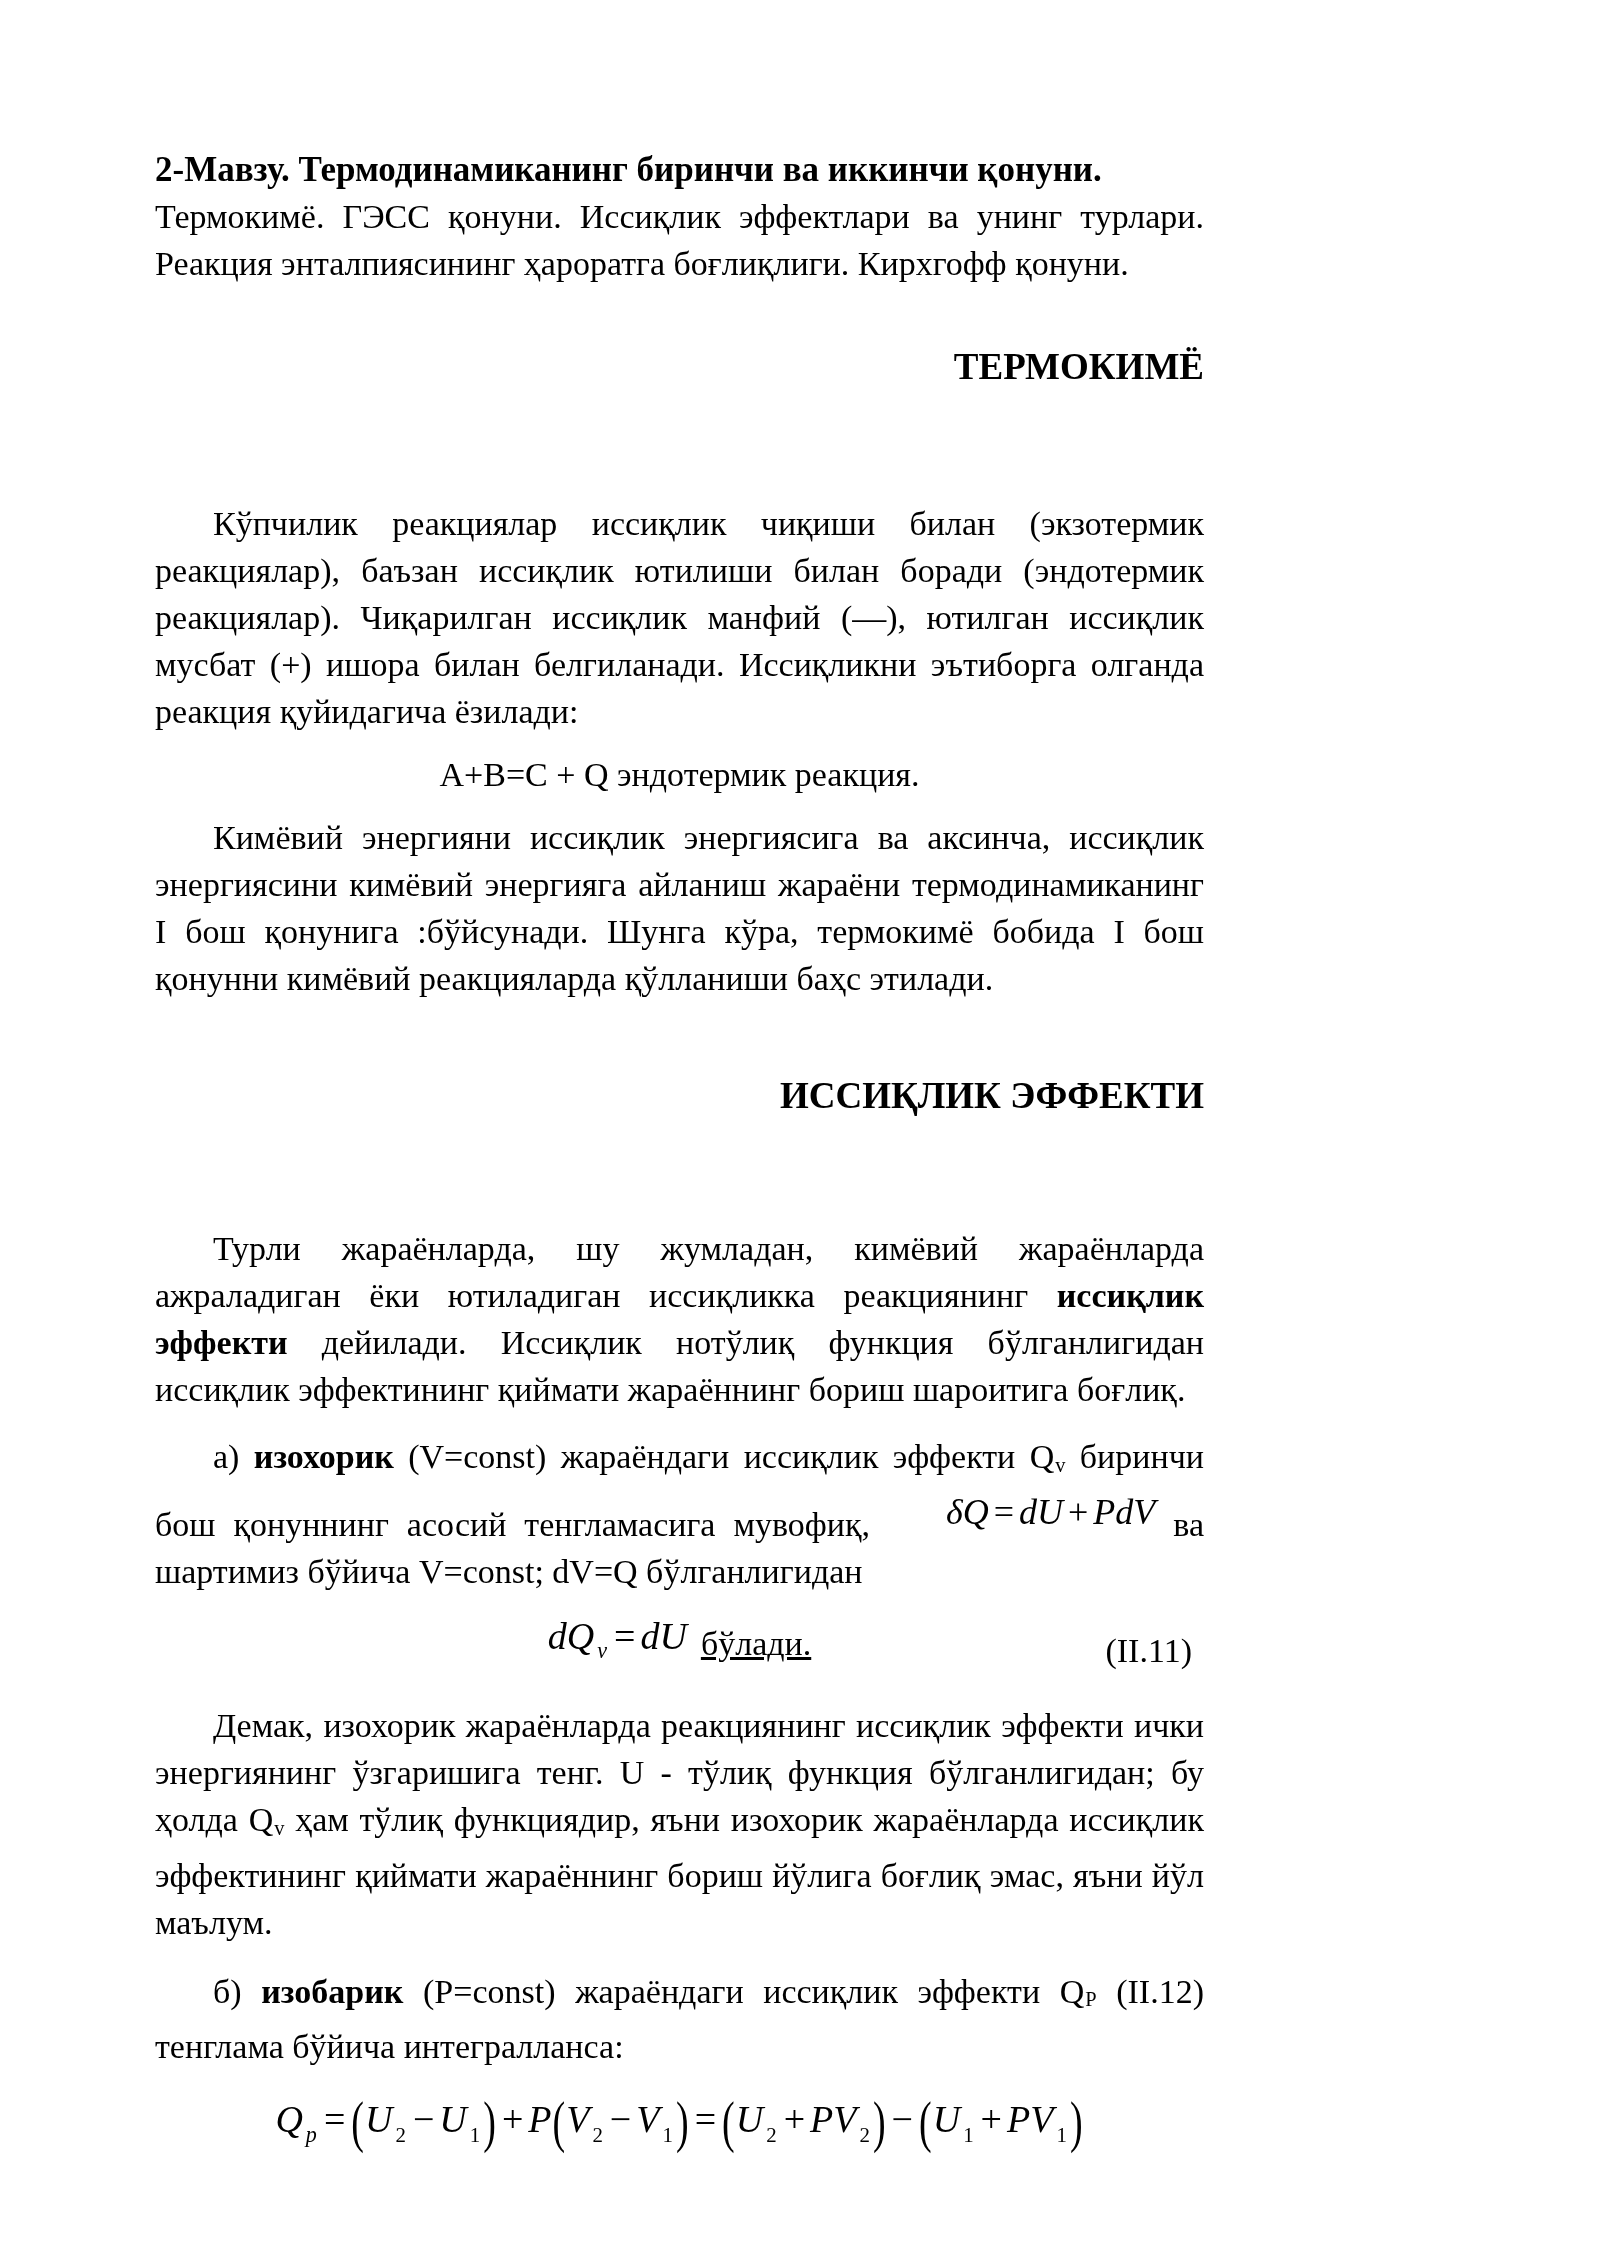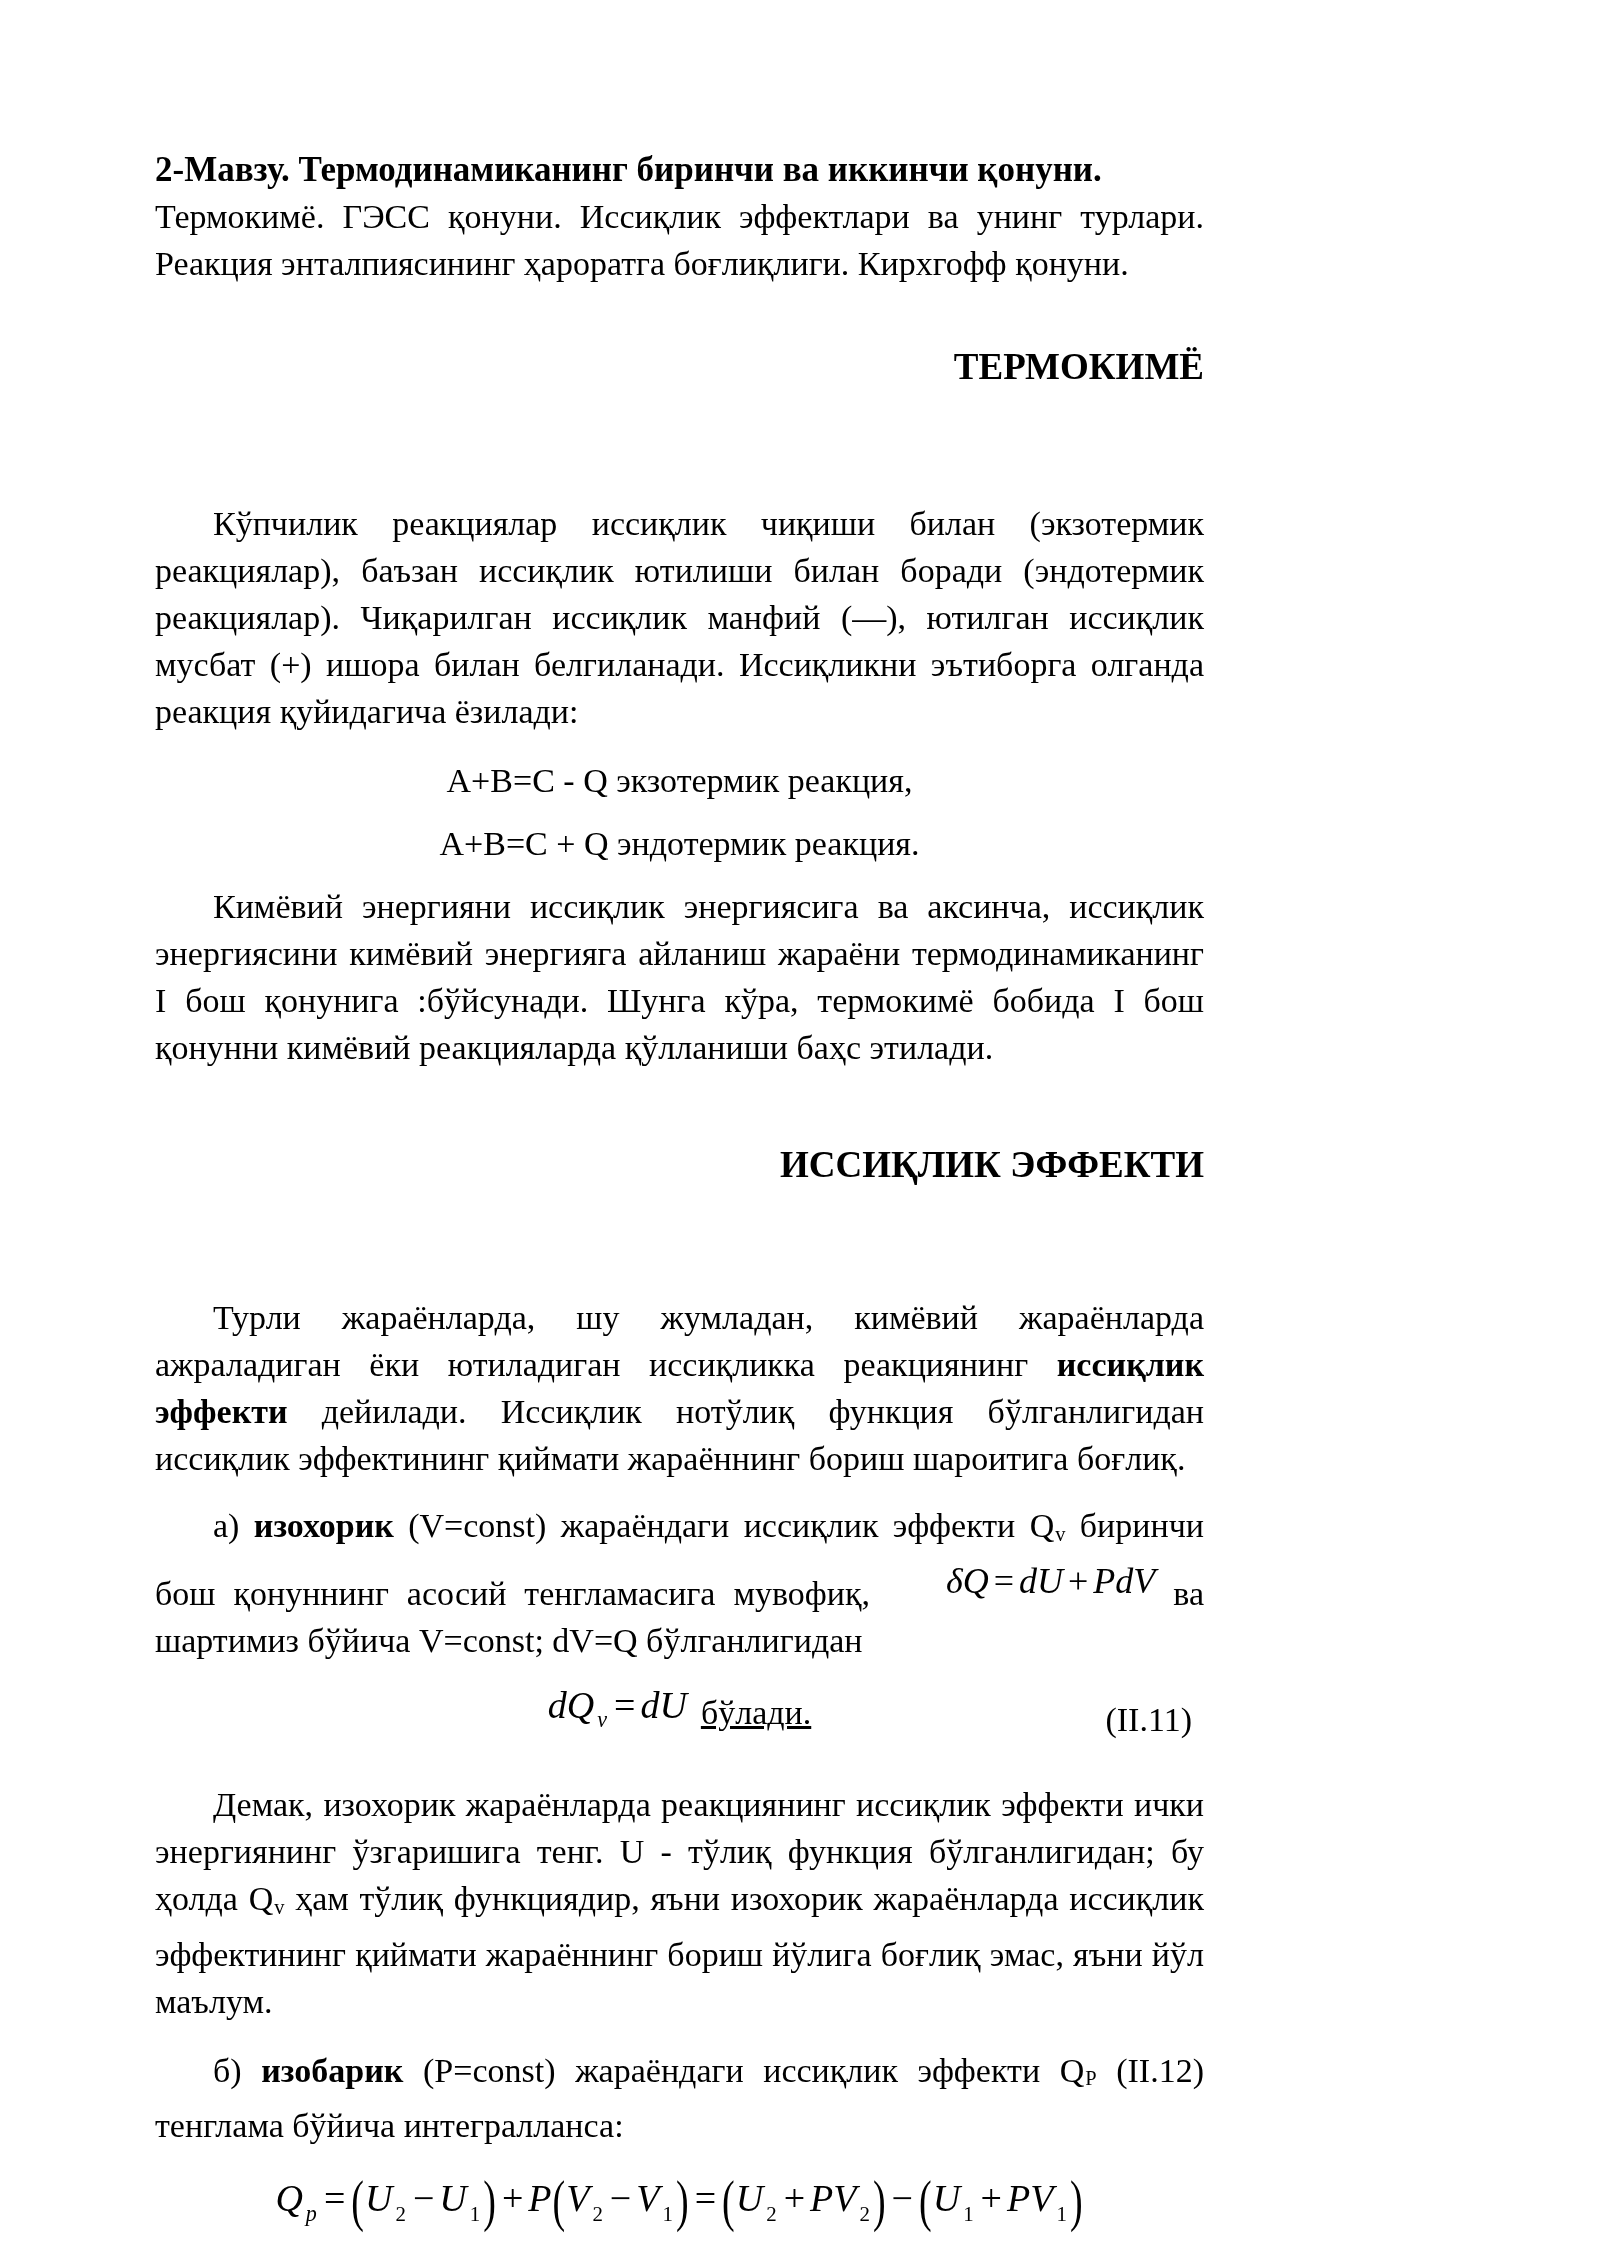--- a/index.html
+++ b/index.html
@@ -21,21 +21,21 @@
   .head-termo { margin-top:56px; }
   .head-heat  { margin-top:70px; }
   .para { text-align:justify; text-indent:58px; margin:0; }
   .p-intro   { margin-top:110px; }
   .rxn  { text-align:center; }
   .rxn1 { margin-top:22px; }
   .rxn2 { margin-top:16px; }
   .p-firstlaw { margin-top:16px; }
   .p-def   { margin-top:106px; }
   .p-izo   { margin-top:20px; }
-  .p-demak { margin-top:26px; }
+  .p-demak { margin-top:16px; }
   .p-izob  { margin-top:22px; }
   .bold { font-weight:bold; }
 
   
   .formula { white-space:nowrap; }
   .f-inline  { display:inline-block; font-size:36px; vertical-align:12px; }
   .f-display { font-size:38px; }
   .fi { font-style:italic; }
   .fr { font-style:normal; margin:0 5px; }
   .fsub  { font-style:italic; font-size:0.58em; vertical-align:-0.42em; margin:0 2px 0 3px; }
@@ -55,21 +55,20 @@
 <div class="page">
 
   <div class="title">2-Мавзу. Термодинамиканинг биринчи ва иккинчи қонуни.</div>
   <div class="subtitle-l1">Термокимё. ГЭСС қонуни. Иссиқлик эффектлари ва унинг турлари.</div>
   <div class="subtitle-l2">Реакция энталпиясининг ҳароратга боғлиқлиги. Кирхгофф қонуни.</div>
 
   <div class="sec-head head-termo">ТЕРМОКИМЁ</div>
 
   <p class="para p-intro">Кўпчилик реакциялар иссиқлик чиқиши билан (экзотермик реакциялар), баъзан иссиқлик ютилиши билан боради (эндотермик реакциялар). Чиқарилган иссиқлик манфий (—), ютилган иссиқлик мусбат (+) ишора билан белгиланади. Иссиқликни эътиборга олганда реакция қуйидагича ёзилади:</p>
 
-  <div class="rxn rxn1">А+В=С - Q экзотермик реакция,</div>
   <div class="rxn rxn2">А+В=С + Q эндотермик реакция.</div>
 
   <p class="para p-firstlaw">Кимёвий энергияни иссиқлик энергиясига ва аксинча, иссиқлик энергиясини кимёвий энергияга айланиш жараёни термодинамиканинг I бош қонунига :бўйсунади. Шунга кўра, термокимё бобида I бош қонунни кимёвий реакцияларда қўлланиши баҳс этилади.</p>
 
   <div class="sec-head head-heat">ИССИҚЛИК ЭФФЕКТИ</div>
 
   <p class="para p-def"><span>Турли жараёнларда, шу жумладан, кимёвий жараёнларда ажраладиган ёки ютиладиган иссиқликка реакциянинг </span><span class="bold">иссиқлик эффекти</span><span> дейилади. Иссиқлик нотўлиқ функция бўлганлигидан иссиқлик эффектининг қиймати жараённинг бориш шароитига боғлиқ.</span></p>
 
   <p class="para p-izo"><span>а) </span><span class="bold">изохорик</span><span> (V=const) жараёндаги иссиқлик эффекти Q</span><span class="tsub">v</span><span> биринчи бош қонуннинг асосий тенгламасига мувофиқ, </span><span class="formula f-inline"><span class="fi">δQ</span><span class="fr">=</span><span class="fi">dU</span><span class="fr">+</span><span class="fi">PdV</span></span><span> ва шартимиз бўйича V=const; dV=Q бўлганлигидан</span></p>
 

